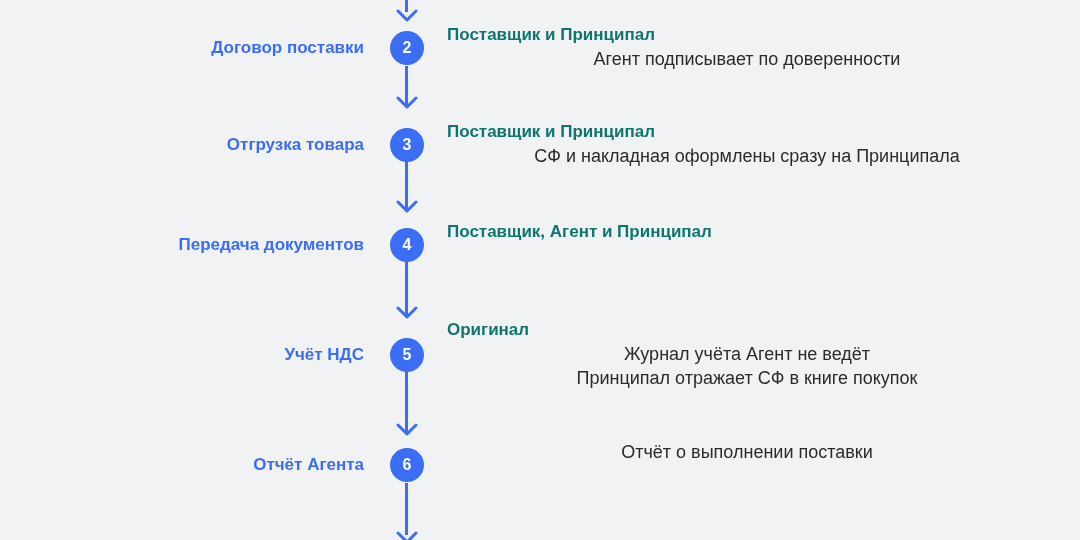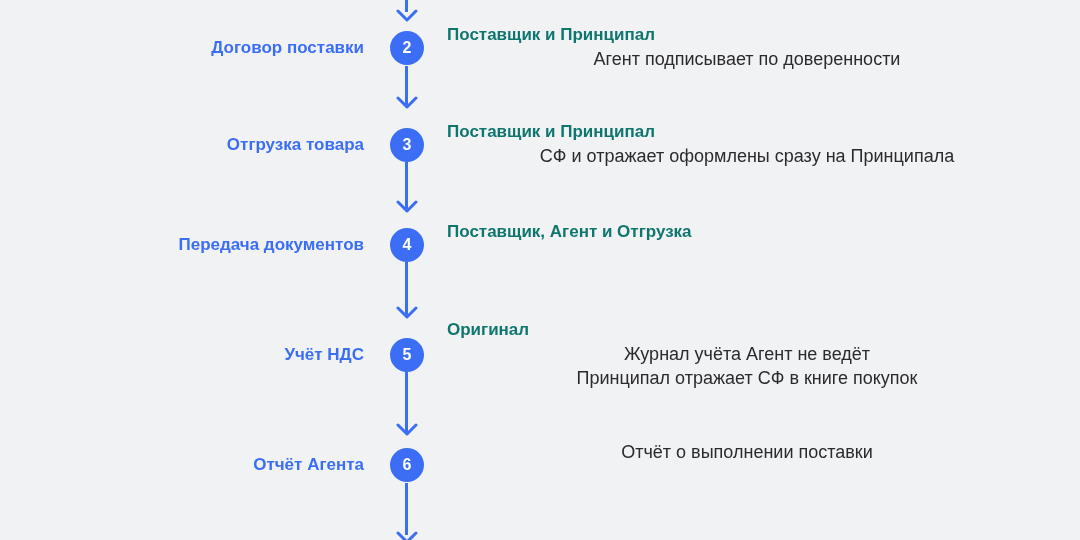--- a/index.html
+++ b/index.html
@@ -150,29 +150,29 @@
       <div class="step-title">Поставщик и Принципал</div>
       <div class="step-detail">Агент подписывает по доверенности</div>
     </div>
   </div>
 
   <div class="step" style="top:145px;">
     <div class="step-label">Отгрузка товара</div>
     <div class="step-badge">3</div>
     <div class="step-body" style="transform:translateY(-25px);">
       <div class="step-title">Поставщик и Принципал</div>
-      <div class="step-detail">СФ и отражает оформлены сразу на Принципала</div>
+      <div class="step-detail">СФ и накладная оформлены сразу на Принципала</div>
     </div>
   </div>
 
   <div class="step" style="top:245px;">
     <div class="step-label">Передача документов</div>
     <div class="step-badge">4</div>
     <div class="step-body" style="transform:translateY(-25px);">
-      <div class="step-title">Поставщик, Агент и Отгрузка</div>
+      <div class="step-title">Поставщик, Агент и Принципал</div>
     </div>
   </div>
 
   <div class="step" style="top:355px;">
     <div class="step-label">Учёт НДС</div>
     <div class="step-badge">5</div>
     <div class="step-body" style="transform:translateY(-37px);">
       <div class="step-title">Оригинал</div>
       <div class="step-detail">Журнал учёта Агент не ведёт</div>
       <div class="step-detail">Принципал отражает СФ в книге покупок</div>

